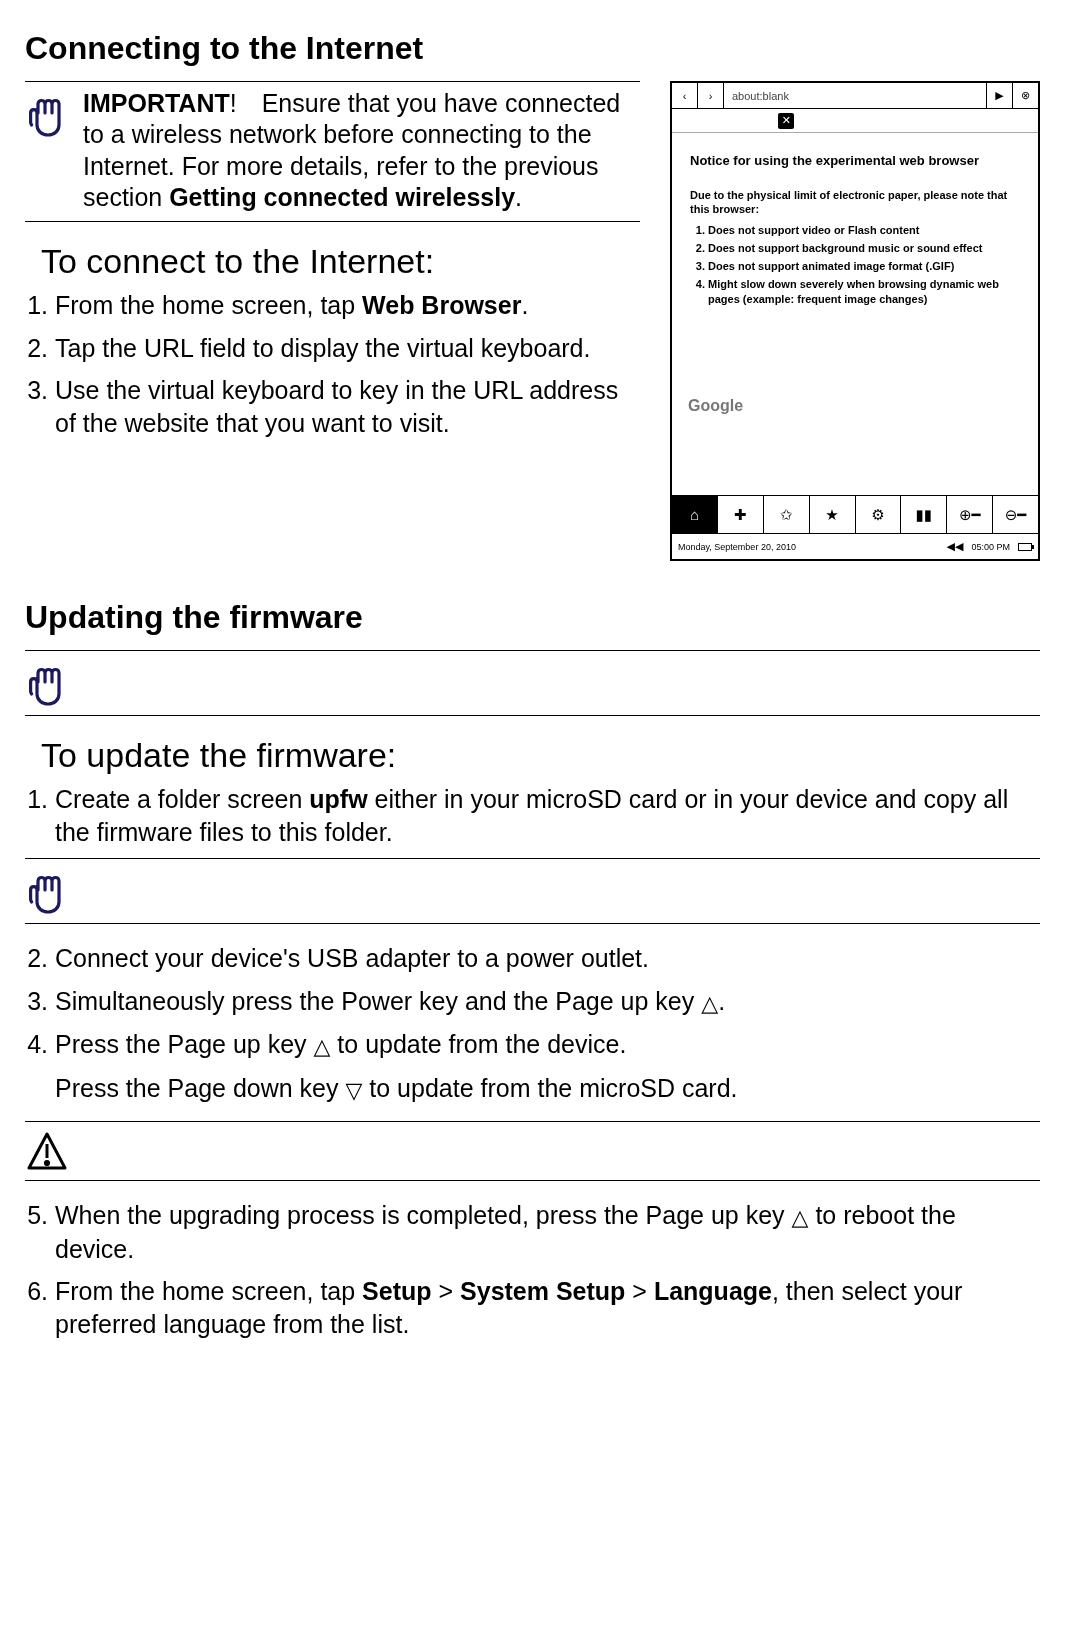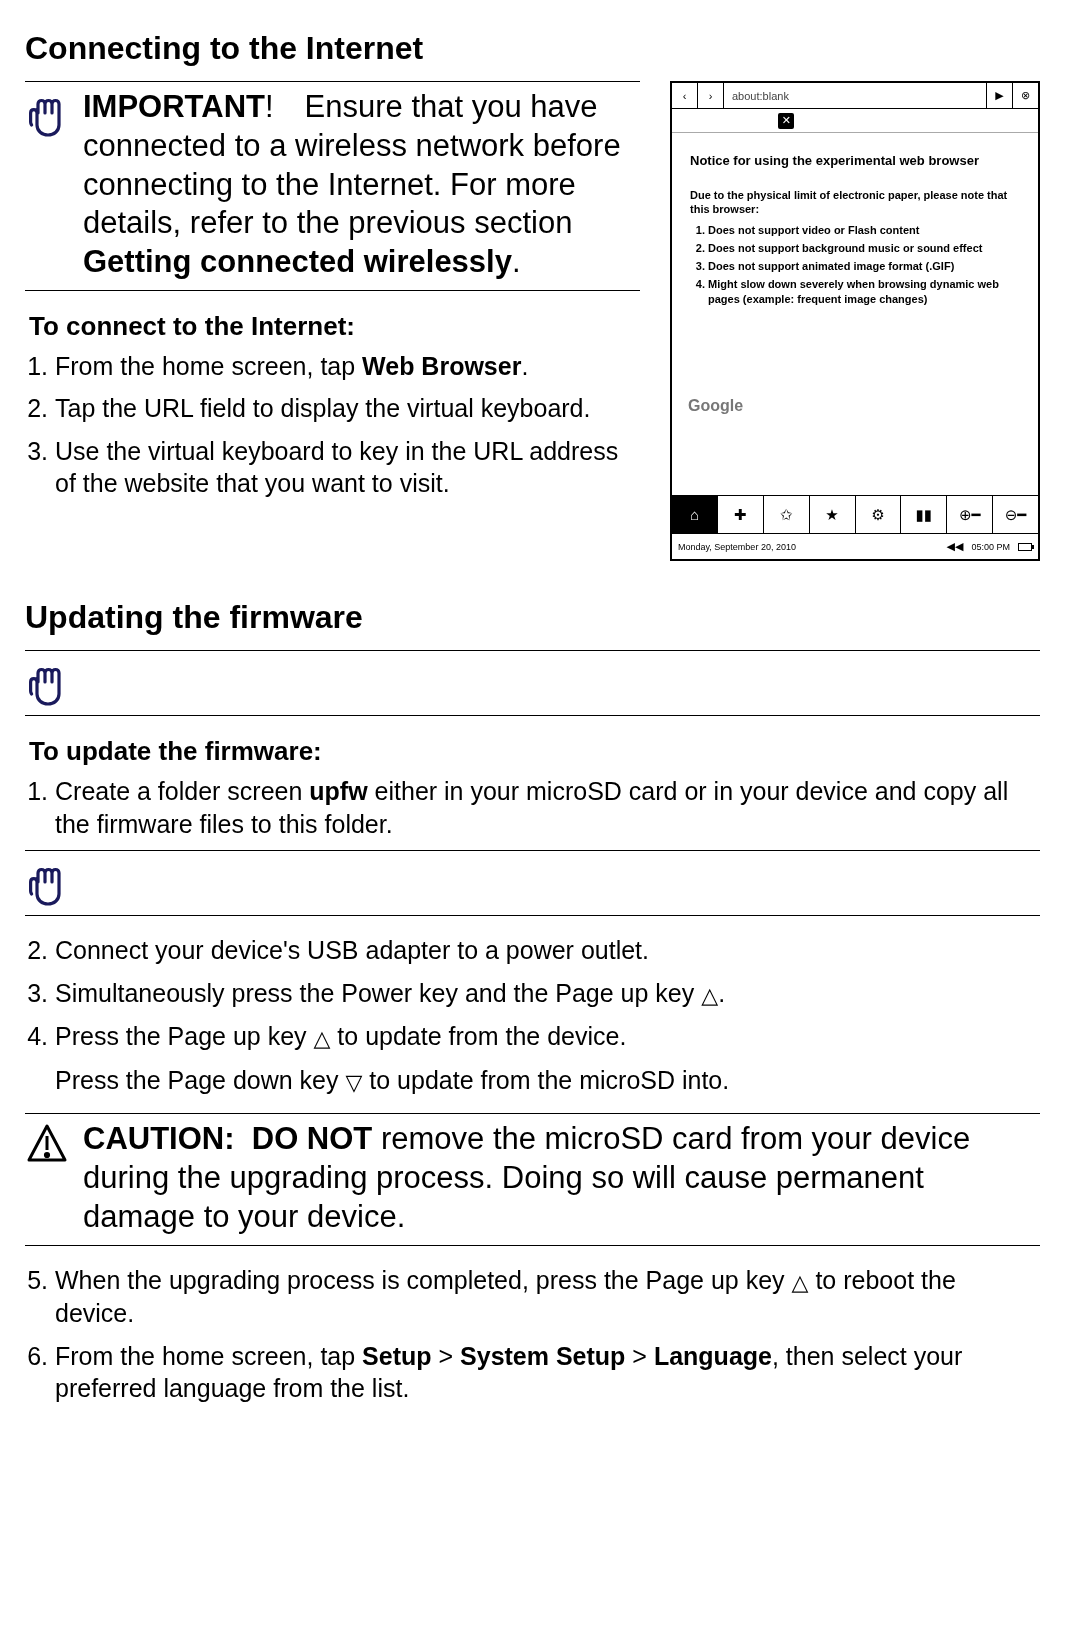--- a/index.html
+++ b/index.html
@@ -11,24 +11,24 @@
     color: #000;
     padding: 30px 40px 30px 25px;
     position: relative;
   }
   h1 { font-size: 32px; font-weight: 700; margin-bottom: 14px; }
   .section-top { display: flex; gap: 30px; }
   .left-col { flex: 1; }
   .screenshot { width: 370px; flex-shrink: 0; border: 2px solid #000; height: 480px; position: relative; background: #fff; }
   .note-box { display: flex; gap: 14px; border-top: 1px solid #000; border-bottom: 1px solid #000; padding: 6px 0 8px 0; margin: 0 0 18px 0; }
   .note-box .icon { width: 44px; flex-shrink: 0; display:flex; align-items:flex-start; justify-content:center; padding-top:2px;}
-  .note-box .text { font-size: 31px; line-height: 1.25; flex:1; }
+  .note-box .text { font-size: 25px; line-height: 1.25; flex:1; }
   .note-box .text .lead { font-weight: 700; }
   .bold-ref { font-weight: 700; }
-  h3 { font-size: 26px; font-weight: 700; margin: 20px 0 8px 4px; }
+  h3 { font-size: 34px; font-weight: 400; margin: 20px 0 8px 16px; }
   ol { list-style: decimal; padding-left: 30px; }
   ol li { font-size: 25px; line-height: 1.3; margin: 4px 0 10px 0; }
   ol li .b { font-weight: 700; }
   .inline { font-size: 25px; line-height: 1.3; margin-left: 30px; margin-bottom: 16px;}
   .tri { display:inline-block; font-size: 22px; vertical-align: -1px; }
   h1.second { margin-top: 38px; }
 
   
   .ss-topbar { height: 26px; border-bottom: 1px solid #000; display: flex; align-items: center; font-size: 11px; }
   .ss-btn { width: 26px; height: 26px; border-right: 1px solid #000; display: flex; align-items: center; justify-content: center; }
@@ -170,33 +170,30 @@
         </g>
       </svg>
   </div>
 </div>
 
 <ol start="2">
   <li>Connect your device's USB adapter to a power outlet.</li>
   <li><span>Simultaneously press the Power key and the Page up key </span><span class="tri">△</span><span>.</span></li>
   <li><span>Press the Page up key </span><span class="tri">△</span><span> to update from the device.</span></li>
 </ol>
-<p class="inline"><span>Press the Page down key </span><span class="tri">▽</span><span> to update from the microSD into.</span></p>
+<p class="inline"><span>Press the Page down key </span><span class="tri">▽</span><span> to update from the microSD card.</span></p>
 
 <div class="note-box">
   <div class="icon">
     <svg width="42" height="42" viewBox="0 0 42 42">
         <g fill="none" stroke="#000" stroke-width="3" stroke-linejoin="round">
           <path d="M21 4 L39 38 H3 Z"></path>
           <line x1="21" y1="14" x2="21" y2="28"></line>
           <circle cx="21" cy="33" r="1.6" fill="#000"></circle>
         </g>
       </svg>
   </div>
-  <div class="text">
-    <span class="lead">CAUTION:&nbsp;&nbsp;DO NOT</span><span> remove the microSD card from your device during the upgrading process. Doing so will cause permanent damage to your device.</span>
-  </div>
 </div>
 
 <ol start="5">
   <li><span>When the upgrading process is completed, press the Page up key </span><span class="tri">△</span><span> to reboot the device.</span></li>
   <li><span>From the home screen, tap </span><span class="b">Setup</span><span> &gt; </span><span class="b">System Setup</span><span> &gt; </span><span class="b">Language</span><span>, then select your preferred language from the list.</span></li>
 </ol>
 
 </body></html>

